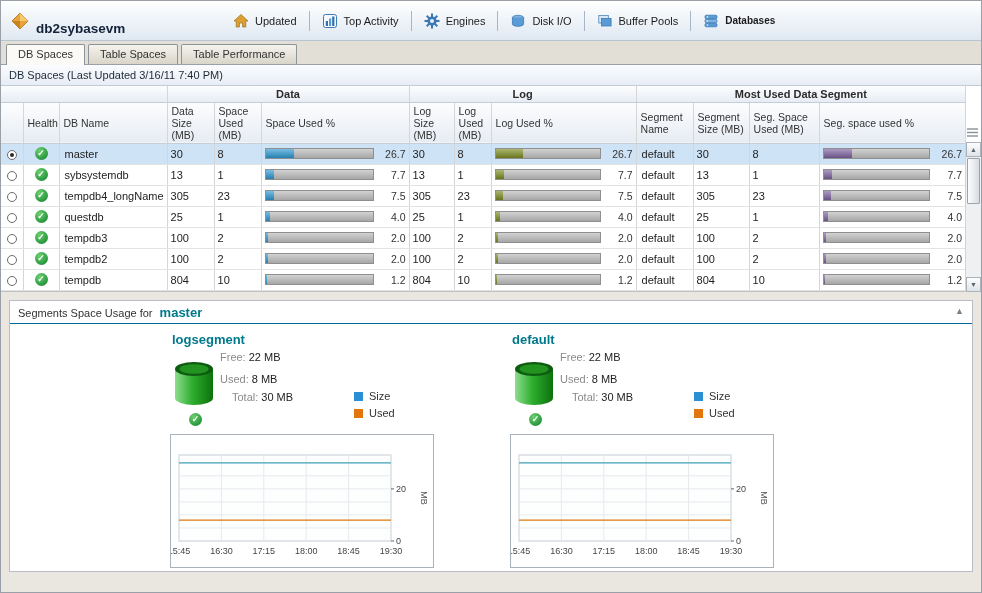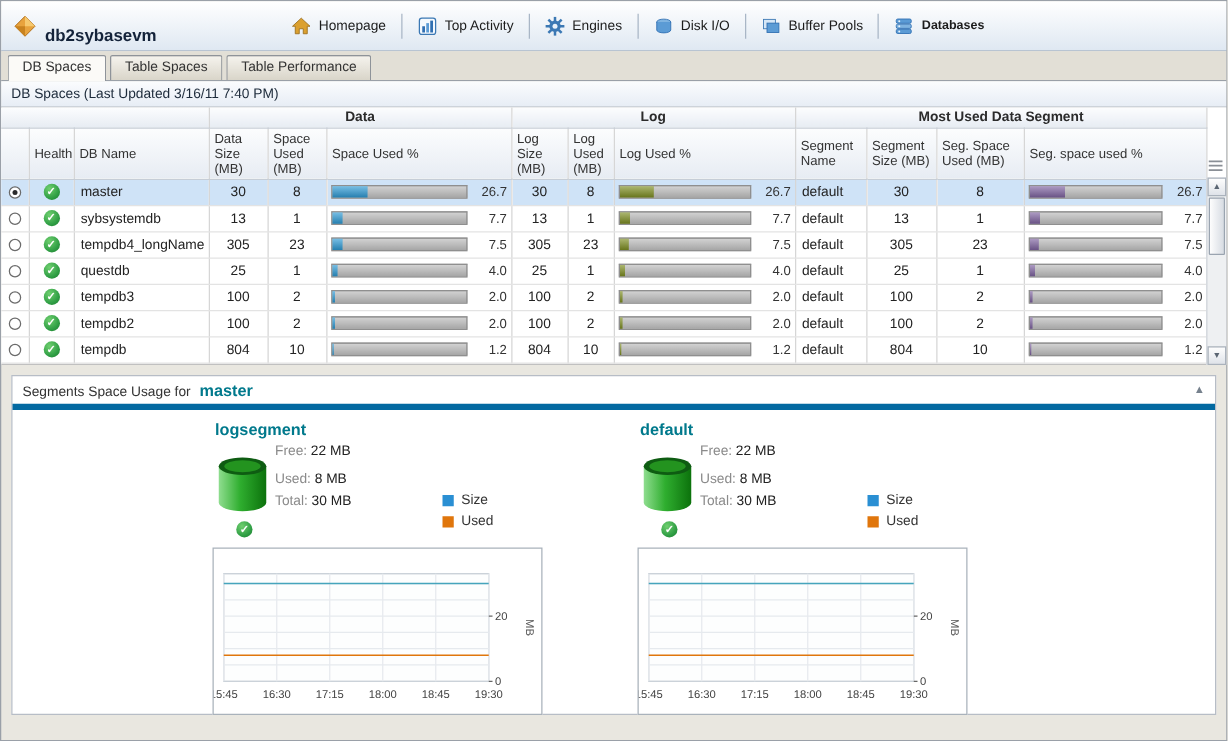--- a/index.html
+++ b/index.html
@@ -28,21 +28,21 @@
 
   
   .table-area { position:relative; background:#fff; height:206px; border-bottom:1px solid #c0c0c0; }
   table { border-collapse:collapse; table-layout:fixed; width:965px; }
   th, td { border-right:1px solid #d6d6d6; overflow:hidden; }
   thead th { background:linear-gradient(#fcfdfe,#e7ecf3); border-bottom:1px solid #c6cdd6; color:#333; font-weight:normal; text-align:left; }
   tr.grp th { height:16px; font-weight:bold; text-align:center; font-size:11px; color:#2b2b2b; }
   tr.hdr th { height:40px; font-size:10.5px; line-height:1.15; padding:2px 4px; vertical-align:middle; white-space:normal; }
   tbody td { height:21px; border-bottom:1px solid #e3e3e3; padding:0 3px; white-space:nowrap; font-size:11px; vertical-align:middle; }
   tbody tr.sel td { background:#cfe3f7; }
-  td.num { text-align:center; }
+  td.num { text-align:left; }
   td.c-name, td.c-seg { text-align:left; padding-left:5px; }
   td.c-radio, td.c-health { text-align:center; padding:0; }
   .radio { display:inline-block; width:10px; height:10px; border:1px solid #6b6b6b; border-radius:50%; background:#fff; position:relative; vertical-align:middle; cursor:pointer; }
   .radio.on::after { content:""; position:absolute; left:2px; top:2px; right:2px; bottom:2px; background:#2b2b2b; border-radius:50%; }
   .check-icon { display:inline-block; width:13px; height:13px; border-radius:50%; background:radial-gradient(circle at 35% 30%, #6fcf6f, #2f9e44 62%, #1d7a2d); color:#fff; font-size:9px; line-height:13px; text-align:center; font-weight:bold; vertical-align:middle; }
   .check-icon::after { content:"\2713"; }
   .barin { display:flex; align-items:center; gap:4px; }
   .track { flex:1; height:11px; background:linear-gradient(#d2d2d2,#a6a6a6); border:1px solid #8f8f8f; position:relative; }
   .fill { position:absolute; left:0; top:0; bottom:0; background-image:linear-gradient(rgba(255,255,255,.35), rgba(0,0,0,.18)); }
   .bval { width:28px; text-align:right; font-size:10.5px; color:#333; }
@@ -50,33 +50,33 @@
   
   .vscroll { position:absolute; right:0; top:56px; width:16px; height:150px; background:#eef0f2; border-left:1px solid #cfd4da; }
   .sb-btn { position:absolute; left:0; right:0; height:15px; background:linear-gradient(#fdfdfd,#dfe3e9); border:1px solid #aab2bc; color:#5a6572; font-size:7px; text-align:center; line-height:14px; cursor:pointer; }
   .sb-btn.up { top:0; } .sb-btn.up::before { content:"\25B2"; }
   .sb-btn.down { bottom:0; } .sb-btn.down::before { content:"\25BC"; }
   .sb-thumb { position:absolute; left:1px; right:1px; top:16px; height:46px; background:linear-gradient(90deg,#fdfdfd,#d7dce3); border:1px solid #9aa4b0; border-radius:1px; cursor:pointer; }
   .corner-tool { position:absolute; right:2px; top:40px; width:13px; height:13px; cursor:pointer; }
 
   
   .panel { margin:8px 8px 0 8px; background:#fff; border:1px solid #b7bdc6; height:272px; position:relative; }
-  .panel-header { padding:4px 8px 3px; border-bottom:5px solid #0369a1; color:#333; }
+  .panel-header { padding:4px 8px 3px; border-bottom:1px solid #0369a1; color:#333; }
   .db-accent { font-weight:bold; font-size:13px; margin-left:4px; }
   .collapse { position:absolute; right:8px; top:5px; color:#76818d; font-size:9px; cursor:pointer; }
   .collapse::before { content:"\25B2"; }
   .panel-body { display:flex; padding:8px 0 0 158px; gap:72px; }
   .seg-block { width:268px; }
   .gauge-wrap { position:relative; height:100px; }
   .seg-heading { position:absolute; left:4px; top:0; font-size:13px; font-weight:bold; }
   .kv { position:absolute; font-size:11px; }
   .kv .k { color:#8a8a8a; } .kv .v { color:#222; margin-left:3px; }
   .kv.free { left:52px; top:19px; }
   .kv.used { left:52px; top:41px; }
-  .kv.total { left:52px; top:59px; }
+  .kv.total { left:64px; top:59px; }
   .cyl { position:absolute; left:4px; top:25px; }
   .gauge-ok { position:absolute; left:21px; top:81px; }
   .legend { position:absolute; left:186px; top:58px; }
   .legend-item { display:flex; align-items:center; gap:6px; margin-bottom:5px; font-size:11px; color:#333; }
   .sw { width:9px; height:9px; display:inline-block; }
   .chart-box { width:264px; height:134px; border:1px solid #a9b2bb; background:#fff; margin-left:2px; margin-top:2px; }
   .hiddefs { position:absolute; width:0; height:0; overflow:hidden; }
 </style>
 </head>
 <body>
@@ -104,21 +104,21 @@
         </span>
       <span class="brand-title">db2sybasevm</span>
     </div>
     <nav class="nav" id="nav">
         <div class="nav-item">
           <span class="nav-ic">
             <svg viewBox="0 0 16 16" width="16" height="16">
               <path d="M8 1.5 L15 8 H12.8 V14 H9.6 V10 H6.4 V14 H3.2 V8 H1 Z" fill="#dba02f" stroke="#9c6f1e" stroke-width="0.7" stroke-linejoin="round"></path>
             </svg>
           </span>
-          <span class="nav-label">Homepage</span>
+          <span class="nav-label">Updated</span>
         </div>
         <span class="nav-sep"></span>
         <div class="nav-item">
           <span class="nav-ic">
             <svg viewBox="0 0 16 16" width="16" height="16">
               <rect x="1.5" y="1.5" width="13" height="13" rx="2" fill="#f4f9fe" stroke="#3b78b4"></rect>
               <rect x="3.8" y="8" width="2.2" height="5" fill="#2f6fb2"></rect>
               <rect x="7" y="5.5" width="2.2" height="7.5" fill="#5b9bd5"></rect>
               <rect x="10.2" y="3.5" width="2.2" height="9.5" fill="#2f6fb2"></rect>
             </svg>

